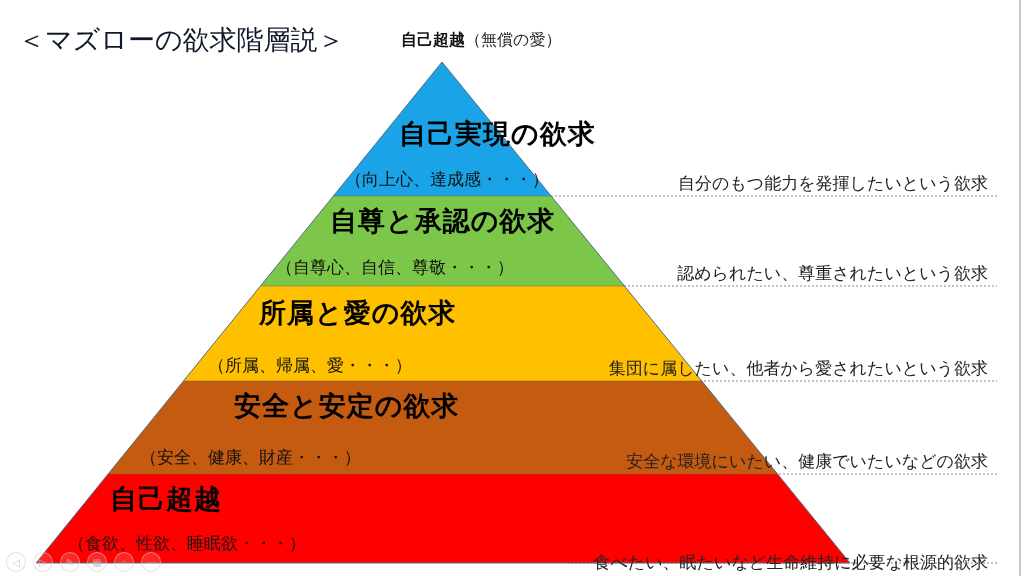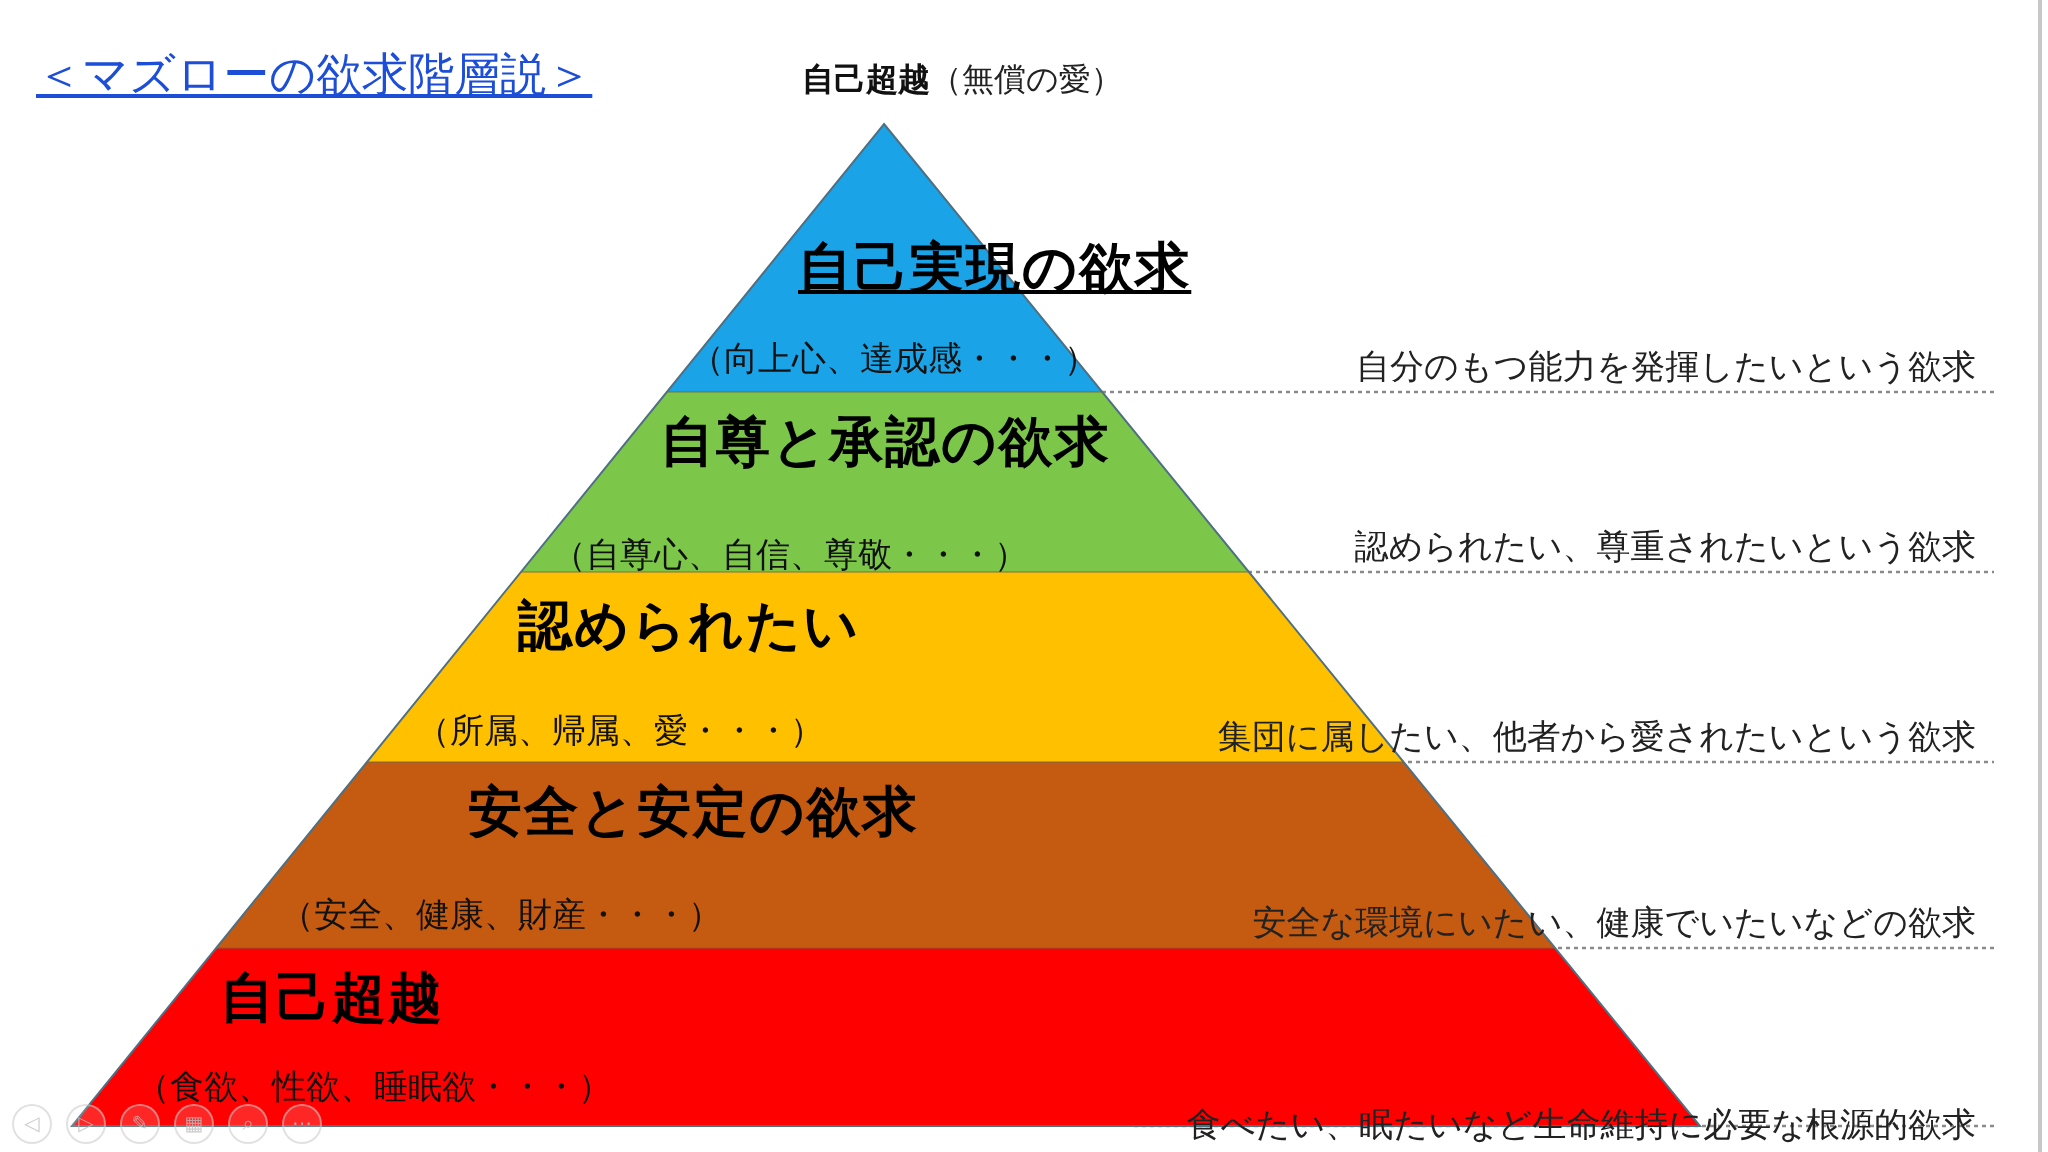--- a/index.html
+++ b/index.html
@@ -11,24 +11,23 @@
       width: 1024px;
       height: 576px;
       position: relative;
       overflow: hidden;
       font-family: "DejaVu Sans", "Liberation Sans", sans-serif;
       color: #111;
     }
     .abs { position: absolute; white-space: nowrap; }
     .title {
       left: 18px; top: 22px;
-      font-size: 23px;
-      color: #1d4ed8;
+      font-size: 27px;
+      color: #0f172a;
       letter-spacing: 0px;
-      text-decoration: underline;
     }
     .apex-label {
       left: 401px; top: 30px;
       font-size: 16px;
       color: #111;
     }
     .apex-label .bold { font-weight: bold; }
     .apex-label .note { font-weight: normal; color: #222; margin-top: 48px; }
     svg.pyramid {
       position: absolute; left: 0; top: 0;
@@ -99,29 +98,29 @@
 
   <polygon points="442,62 850,563 36,563" fill="none" stroke="#4f6f82" stroke-width="1"></polygon>
   <g stroke="#6b6b4a" stroke-width="0.8" opacity="0.6">
     <line x1="333.4" y1="196" x2="551.1" y2="196"></line>
     <line x1="260.5" y1="286" x2="624.4" y2="286"></line>
     <line x1="183.5" y1="381" x2="701.8" y2="381"></line>
     <line x1="108.1" y1="474" x2="777.5" y2="474"></line>
   </g>
 </svg>
 
-<div class="abs level-title" style="left:399px; top:116px;text-decoration:underline;">自己実現の欲求</div>
+<div class="abs level-title" style="left:399px; top:116px;">自己実現の欲求</div>
 <div class="abs level-examples" style="left:345px; top:168px;">（向上心、達成感・・・）</div>
 <div class="abs desc" style="right:36px; top:172px;">自分のもつ能力を発揮したいという欲求</div>
 
 <div class="abs level-title" style="left:330px; top:203px;">自尊と承認の欲求</div>
-<div class="abs level-examples" style="left:276px; top:266px;">（自尊心、自信、尊敬・・・）</div>
+<div class="abs level-examples" style="left:276px; top:256px;">（自尊心、自信、尊敬・・・）</div>
 <div class="abs desc" style="right:36px; top:262px;">認められたい、尊重されたいという欲求</div>
 
-<div class="abs level-title" style="left:259px; top:295px;">認められたい</div>
+<div class="abs level-title" style="left:259px; top:295px;">所属と愛の欲求</div>
 <div class="abs level-examples" style="left:208px; top:354px;">（所属、帰属、愛・・・）</div>
 <div class="abs desc" style="right:36px; top:357px;">集団に属したい、他者から愛されたいという欲求</div>
 
 <div class="abs level-title" style="left:186px; top:388px;margin-left:48px;">安全と安定の欲求</div>
 <div class="abs level-examples" style="left:140px; top:446px;">（安全、健康、財産・・・）</div>
 <div class="abs desc" style="right:36px; top:450px;">安全な環境にいたい、健康でいたいなどの欲求</div>
 
 <div class="abs level-title" style="left:110px; top:481px;">自己超越</div>
 <div class="abs level-examples" style="left:68px; top:532px;">（食欲、性欲、睡眠欲・・・）</div>
 <div class="abs desc" style="right:36px; top:538px;margin-top:13px;">食べたい、眠たいなど生命維持に必要な根源的欲求</div>

